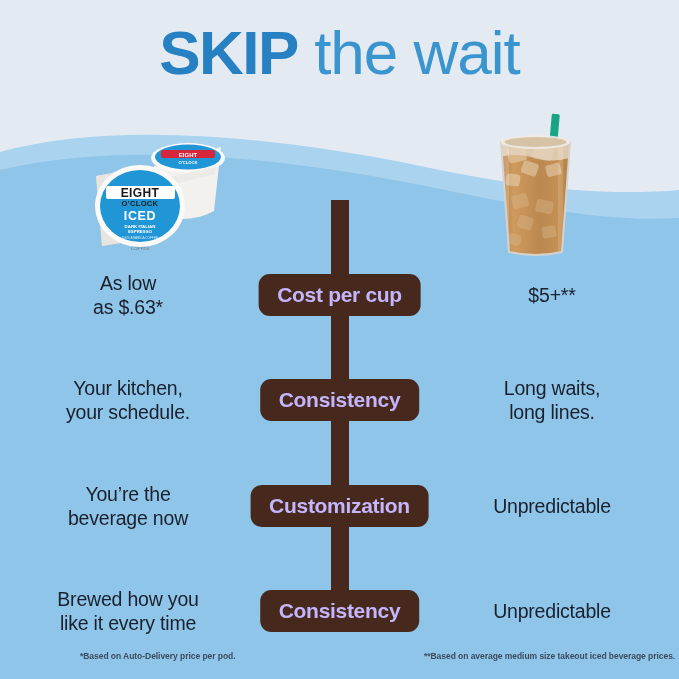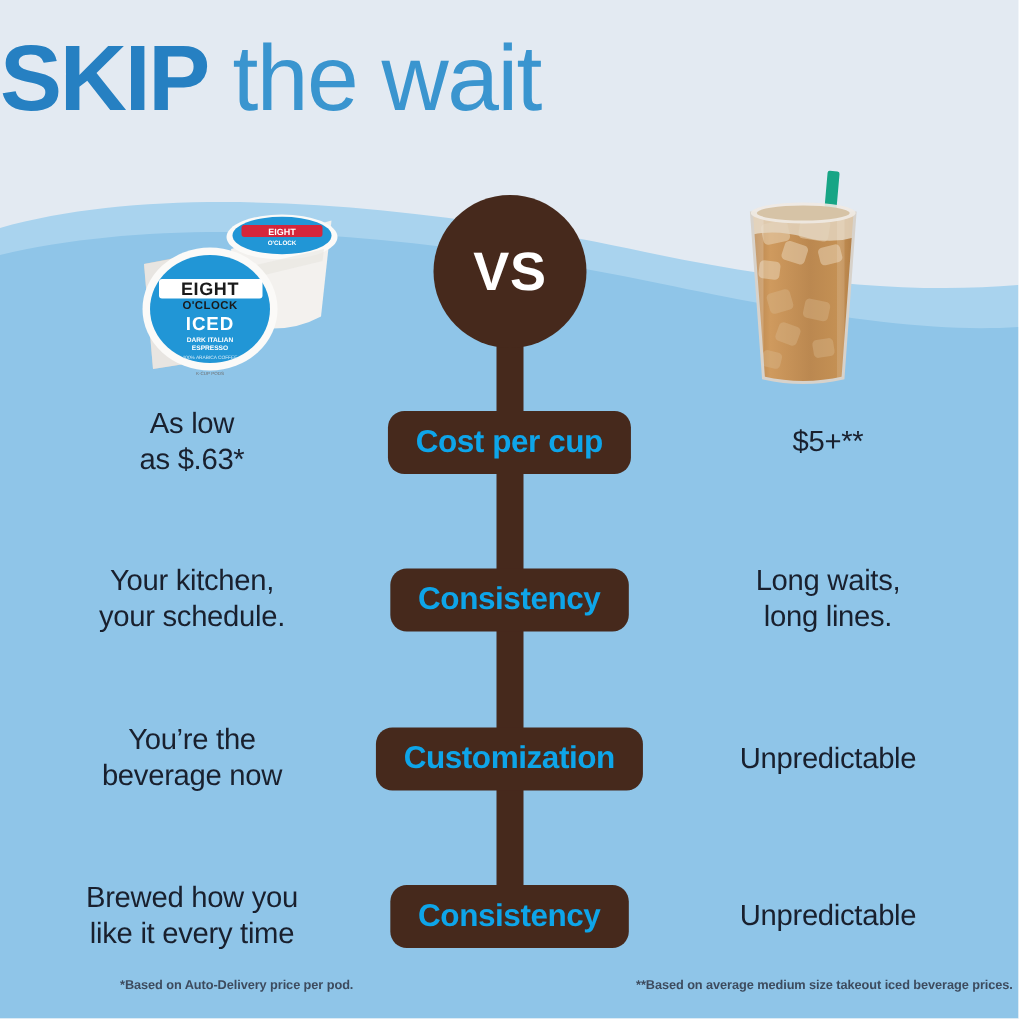--- a/index.html
+++ b/index.html
@@ -22,20 +22,21 @@
     position: absolute;
     left: 0; top: 0;
     width: 679px; height: 679px;
   }
 
   
   .title-wrap {
     position: absolute;
     left: 0; top: 22px;
     width: 679px;
+    text-align: center;
     line-height: 1;
     white-space: nowrap;
   }
   .title-skip {
     font-size: 62px;
     font-weight: 700;
     color: #2680c2;
     letter-spacing: -1.5px;
   }
   .title-rest {
@@ -113,21 +114,21 @@
   }
   .side-left  { left: 8px;  width: 240px; text-align: center; }
   .side-right { left: 432px; width: 240px; text-align: center; }
 
   .badge {
     position: absolute;
     left: 50%;
     top: 0;
     transform: translate(-50%, -50%);
     background: #46291c;
-    color: #0ea5e9;
+    color: #c4b5fd;
     border-radius: 11px;
     padding: 10px 19px 11px;
     font-size: 21px;
     font-weight: 700;
     letter-spacing: -0.3px;
     white-space: nowrap;
     line-height: 1;
     text-align: right;
   }
 
@@ -238,23 +239,20 @@
 
     <g fill="none" stroke="#d7d2cb" stroke-width="2">
       <path d="M23,30 L92,30 L84,140 Q57.5,146 31,140 Z"></path>
     </g>
     <ellipse cx="57.5" cy="30" rx="35" ry="7" fill="#efeae3" opacity="0.9"></ellipse>
     <ellipse cx="57.5" cy="30" rx="31" ry="5" fill="#d6c3a6"></ellipse>
   </svg>
 
   <div id="stem"></div>
 
-  <div id="vs-circle">
-    <span class="vs-text">VS</span>
-  </div>
 
   <div class="rows">
 
     <div class="row" data-row="0">
       <div class="side-text side-left">As low
 as $.63*</div>
       <div class="badge">Cost per cup</div>
       <div class="side-text side-right">$5+**</div>
     </div>
 

